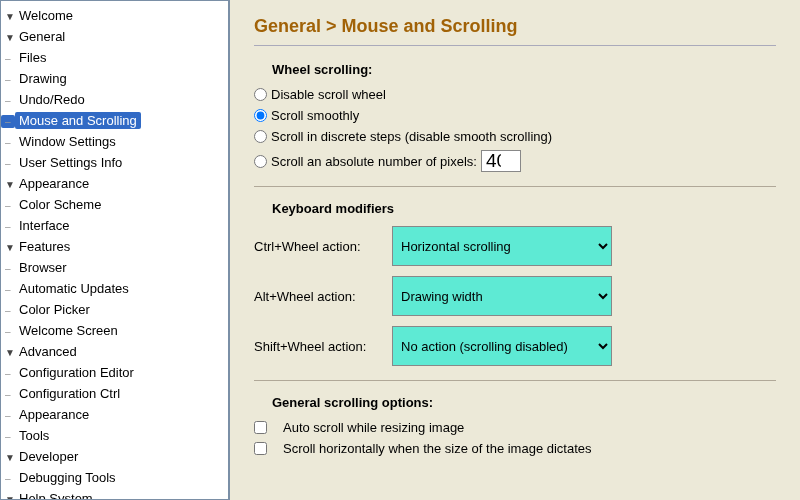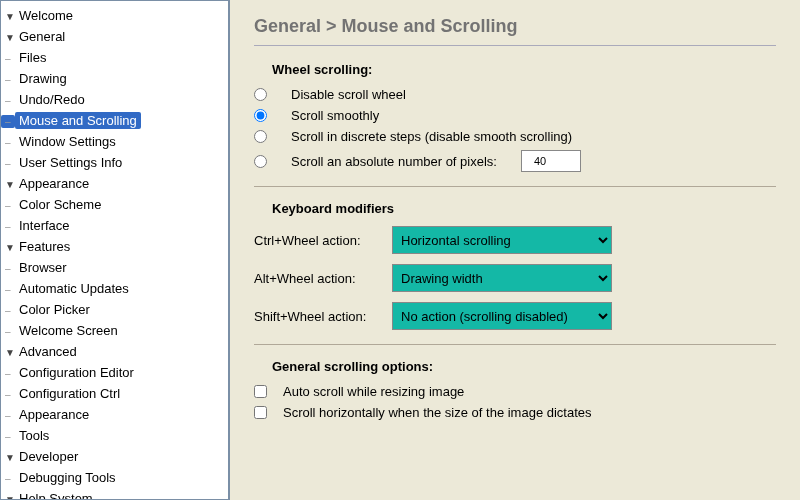--- a/index.html
+++ b/index.html
@@ -53,47 +53,47 @@
     .content {
       flex: 1;
       background: #ece9d8;
       padding: 16px 24px;
       overflow-y: auto;
     }
 
     .page-title {
       font-size: 18px;
       font-weight: bold;
-      color: #737373;
+      color: #a16207;
       margin-bottom: 16px;
       border-bottom: 1px solid #aab;
       padding-bottom: 8px;
     }
 
     .section-label {
       font-weight: bold;
       margin-bottom: 10px;
       margin-left: 18px;
     }
 
     .radio-group { margin-bottom: 4px; }
     .radio-row {
       display: flex;
       align-items: center;
       margin-bottom: 6px;
-      gap: 24px;
+      gap: 4px;
     }
     .radio-row input[type=radio] { margin: 0; }
     .spinbox {
-      width: 60px;
+      width: 40px;
       height: 22px;
       border: 1px solid #888;
       background: #fff;
-      padding: 1px 12px;
-      font-size: 11px;
+      padding: 1px 4px;
+      font-size: 19px;
     }
 
     .divider {
       border: none;
       border-top: 1px solid #b0a898;
       margin: 14px 0;
     }
 
     .keyboard-section { margin-top: 4px; }
 
@@ -102,23 +102,23 @@
       align-items: center;
       margin-bottom: 10px;
       gap: 8px;
     }
     .modifier-label {
       width: 130px;
       font-size: 13px;
     }
     .dropdown-select {
       width: 220px;
-      height: 28px;
+      height: 40px;
       border: 1px solid #888;
-      background: #14b8a6;
+      background: #5eead4;
       font-size: 13px;
       padding: 0 4px;
       appearance: auto;
     }
 
     .scroll-options { margin-top: 4px; }
     .checkbox-row {
       display: flex;
       align-items: center;
       gap: 16px;

